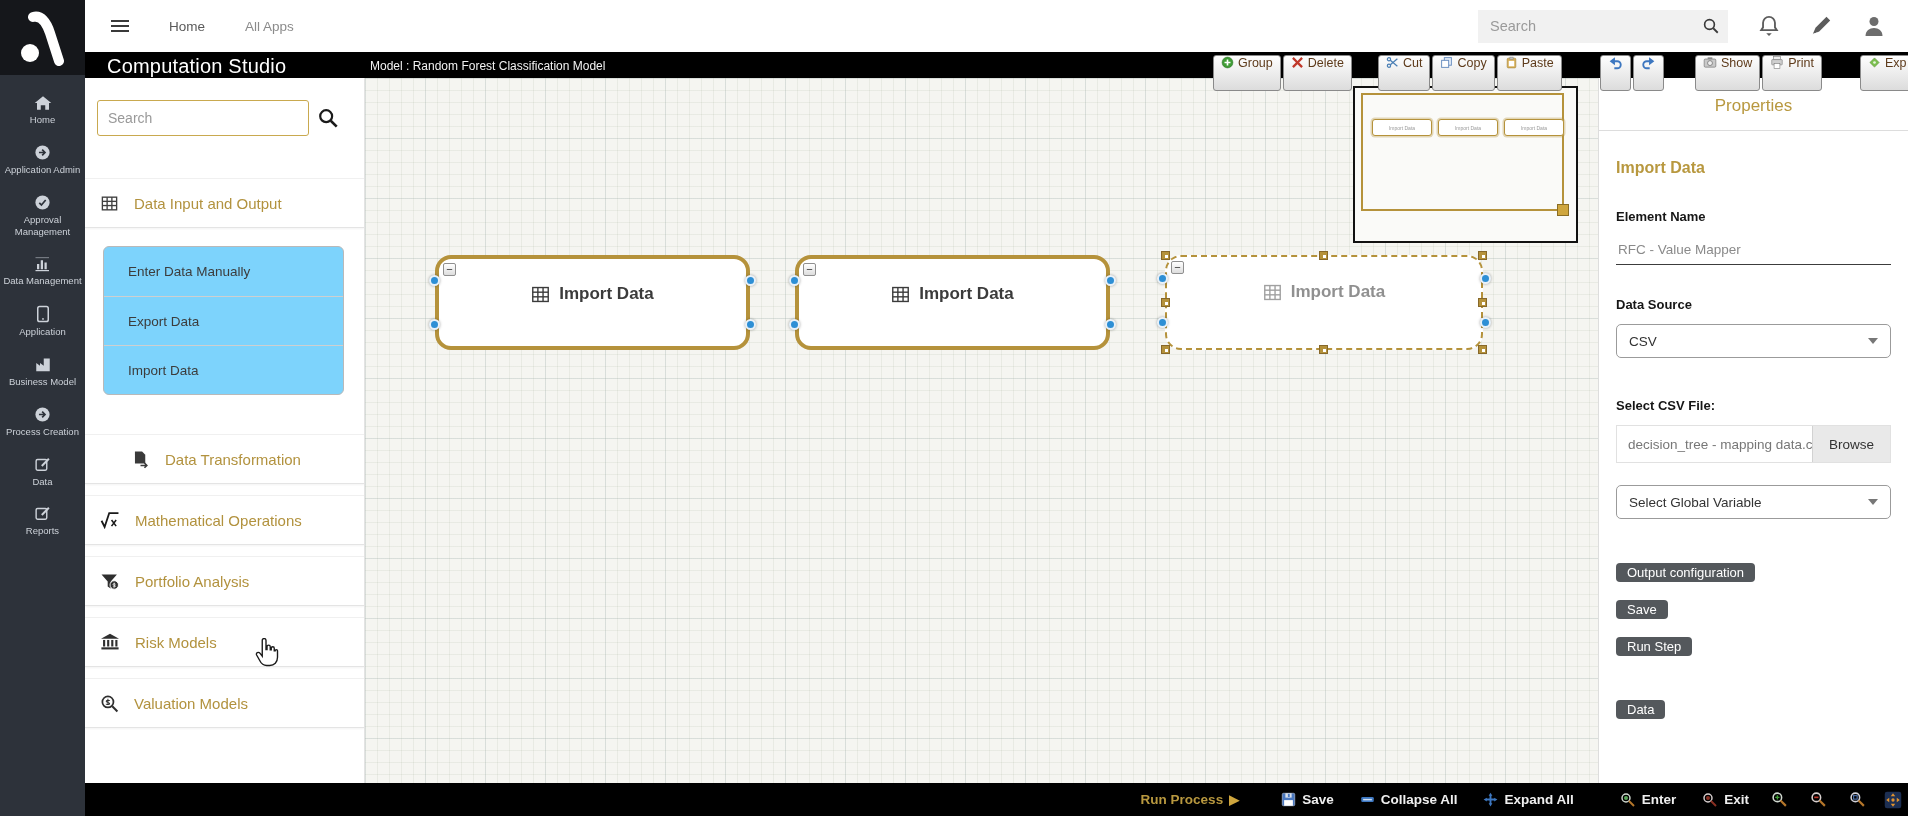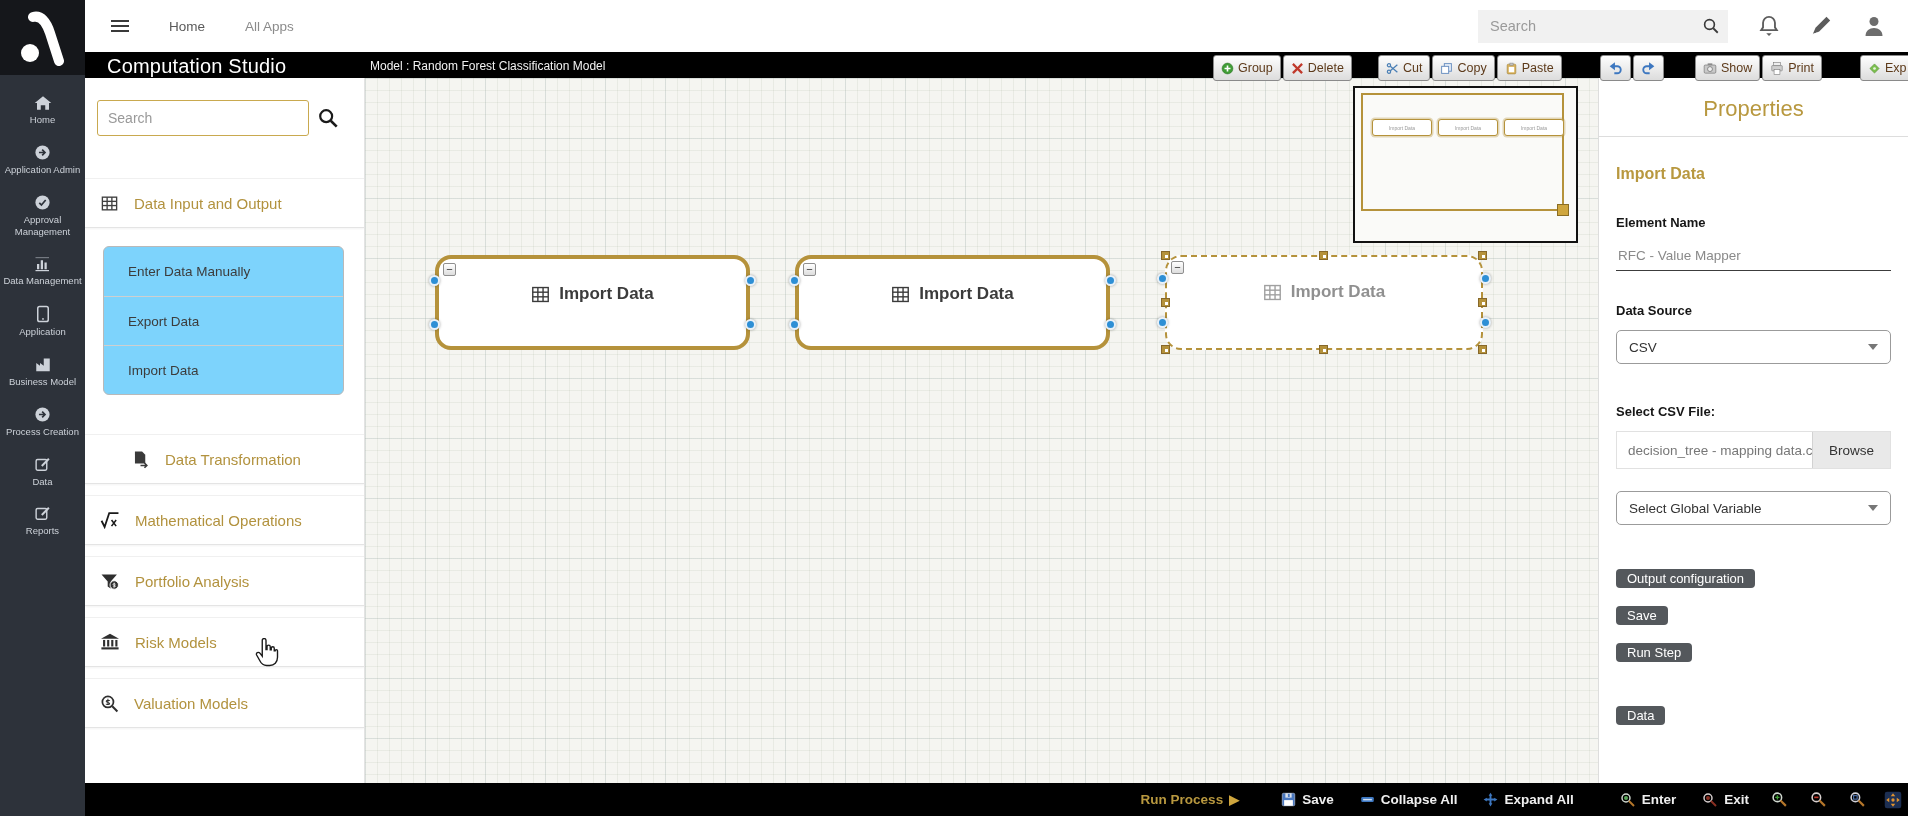--- a/index.html
+++ b/index.html
@@ -25,21 +25,21 @@
   .top-search { width:250px; height:33px; background:#f1f1f1; display:flex; align-items:center; padding:0 8px 0 12px; }
   .top-search input { flex:1; border:none; outline:none; background:transparent; font-size:14.5px; color:#555; font-family:inherit; }
   .top-search input::placeholder { color:#9a9a9a; }
   .icon-btn { cursor:pointer; display:flex; align-items:center; }
 
   
   .header { position:absolute; left:85px; top:52px; width:1823px; height:26px; background:#000; color:#fff; z-index:20; }
   .app-title { position:absolute; left:22px; top:3px; font-size:20px; letter-spacing:.2px; }
   .model-label { position:absolute; left:285px; top:7px; font-size:12px; color:#f2f2f2; }
   .tb-group { position:absolute; top:3px; display:flex; gap:2px; }
-  .tb-btn { display:inline-flex; align-items:center; gap:4px; height:26px; padding:0 7px;
+  .tb-btn { display:inline-flex; align-items:flex-start; gap:4px; height:36px; padding:0 7px;
             background:linear-gradient(#fefefe,#dcdcdc); border:1px solid #8a8a8a; border-radius:3px;
             font-size:12.5px; color:#5d3a1a; cursor:pointer; white-space:nowrap; }
   .tb-btn svg { flex:0 0 auto; }
 
   
   .palette { position:absolute; left:85px; top:78px; width:280px; height:705px; background:#fff; overflow:hidden; z-index:10; border-right:1px solid #e3e3e3; }
   .p-search { display:flex; align-items:center; margin:22px 10px 0 12px; gap:8px; }
   .p-search input { width:212px; height:36px; border:1px solid #c9a94f; border-radius:3px; outline:none;
                     padding:0 10px; font-size:14px; color:#555; font-family:inherit; }
   .p-search input::placeholder { color:#999; }
@@ -87,21 +87,21 @@
   .mm-handle { position:absolute; right:-7px; bottom:-7px; width:12px; height:12px; background:#cfa63e; border:1px solid #8a6d25; }
   .mm-node { position:absolute; top:24px; width:60px; height:17px; background:#fff; border:1px solid #b5923b;
              box-shadow:0 0 0 1.5px rgba(181,146,59,.35); border-radius:3px; display:flex; align-items:center; justify-content:center;
              font-size:5px; color:#999; overflow:hidden; }
   .mm-node::before, .mm-node::after { content:""; position:absolute; top:6px; width:7px; height:1px; background:#9a9a9a; }
   .mm-node::before { left:-8px; } .mm-node::after { right:-8px; }
   .mm-1{left:9px} .mm-2{left:75px} .mm-3{left:141px}
 
   
   .props { position:absolute; left:1598px; top:78px; width:310px; height:705px; background:#fff; border-left:1px solid #ddd; padding:0 17px; z-index:10; }
-  .props-title { text-align:center; color:#b8983f; font-size:22px; margin-top:18px; }
+  .props-title { text-align:center; color:#b8983f; font-size:17px; margin-top:18px; }
   .props-divider { height:1px; background:#ddd; margin:14px -17px 0 -17px; }
   .props-nodetype { color:#b8983f; font-weight:bold; font-size:16px; margin-top:28px; }
   .p-label { font-weight:bold; font-size:13px; color:#161616; margin-top:32px; }
   .p-input { width:100%; border:none; border-bottom:1.5px solid #3c3c3c; font-size:13.5px; color:#8a8a8a;
              padding:8px 2px 7px 2px; margin-top:10px; outline:none; font-family:inherit; background:#fff; }
   .p-select { margin-top:12px; height:34px; border:1px solid #9b9b9b; border-radius:5px; display:flex; align-items:center;
               padding:0 12px; font-size:13.5px; color:#333; cursor:pointer; background:#fff; }
   .p-select .caret { margin-left:auto; width:0; height:0; border-left:5px solid transparent; border-right:5px solid transparent; border-top:6px solid #777; }
   .file-row { margin-top:12px; height:38px; display:flex; border:1px solid #e1e1e1; background:#fff; }
   .file-name { flex:1; display:flex; align-items:center; padding:0 0 0 11px; font-size:13.5px; color:#777;

